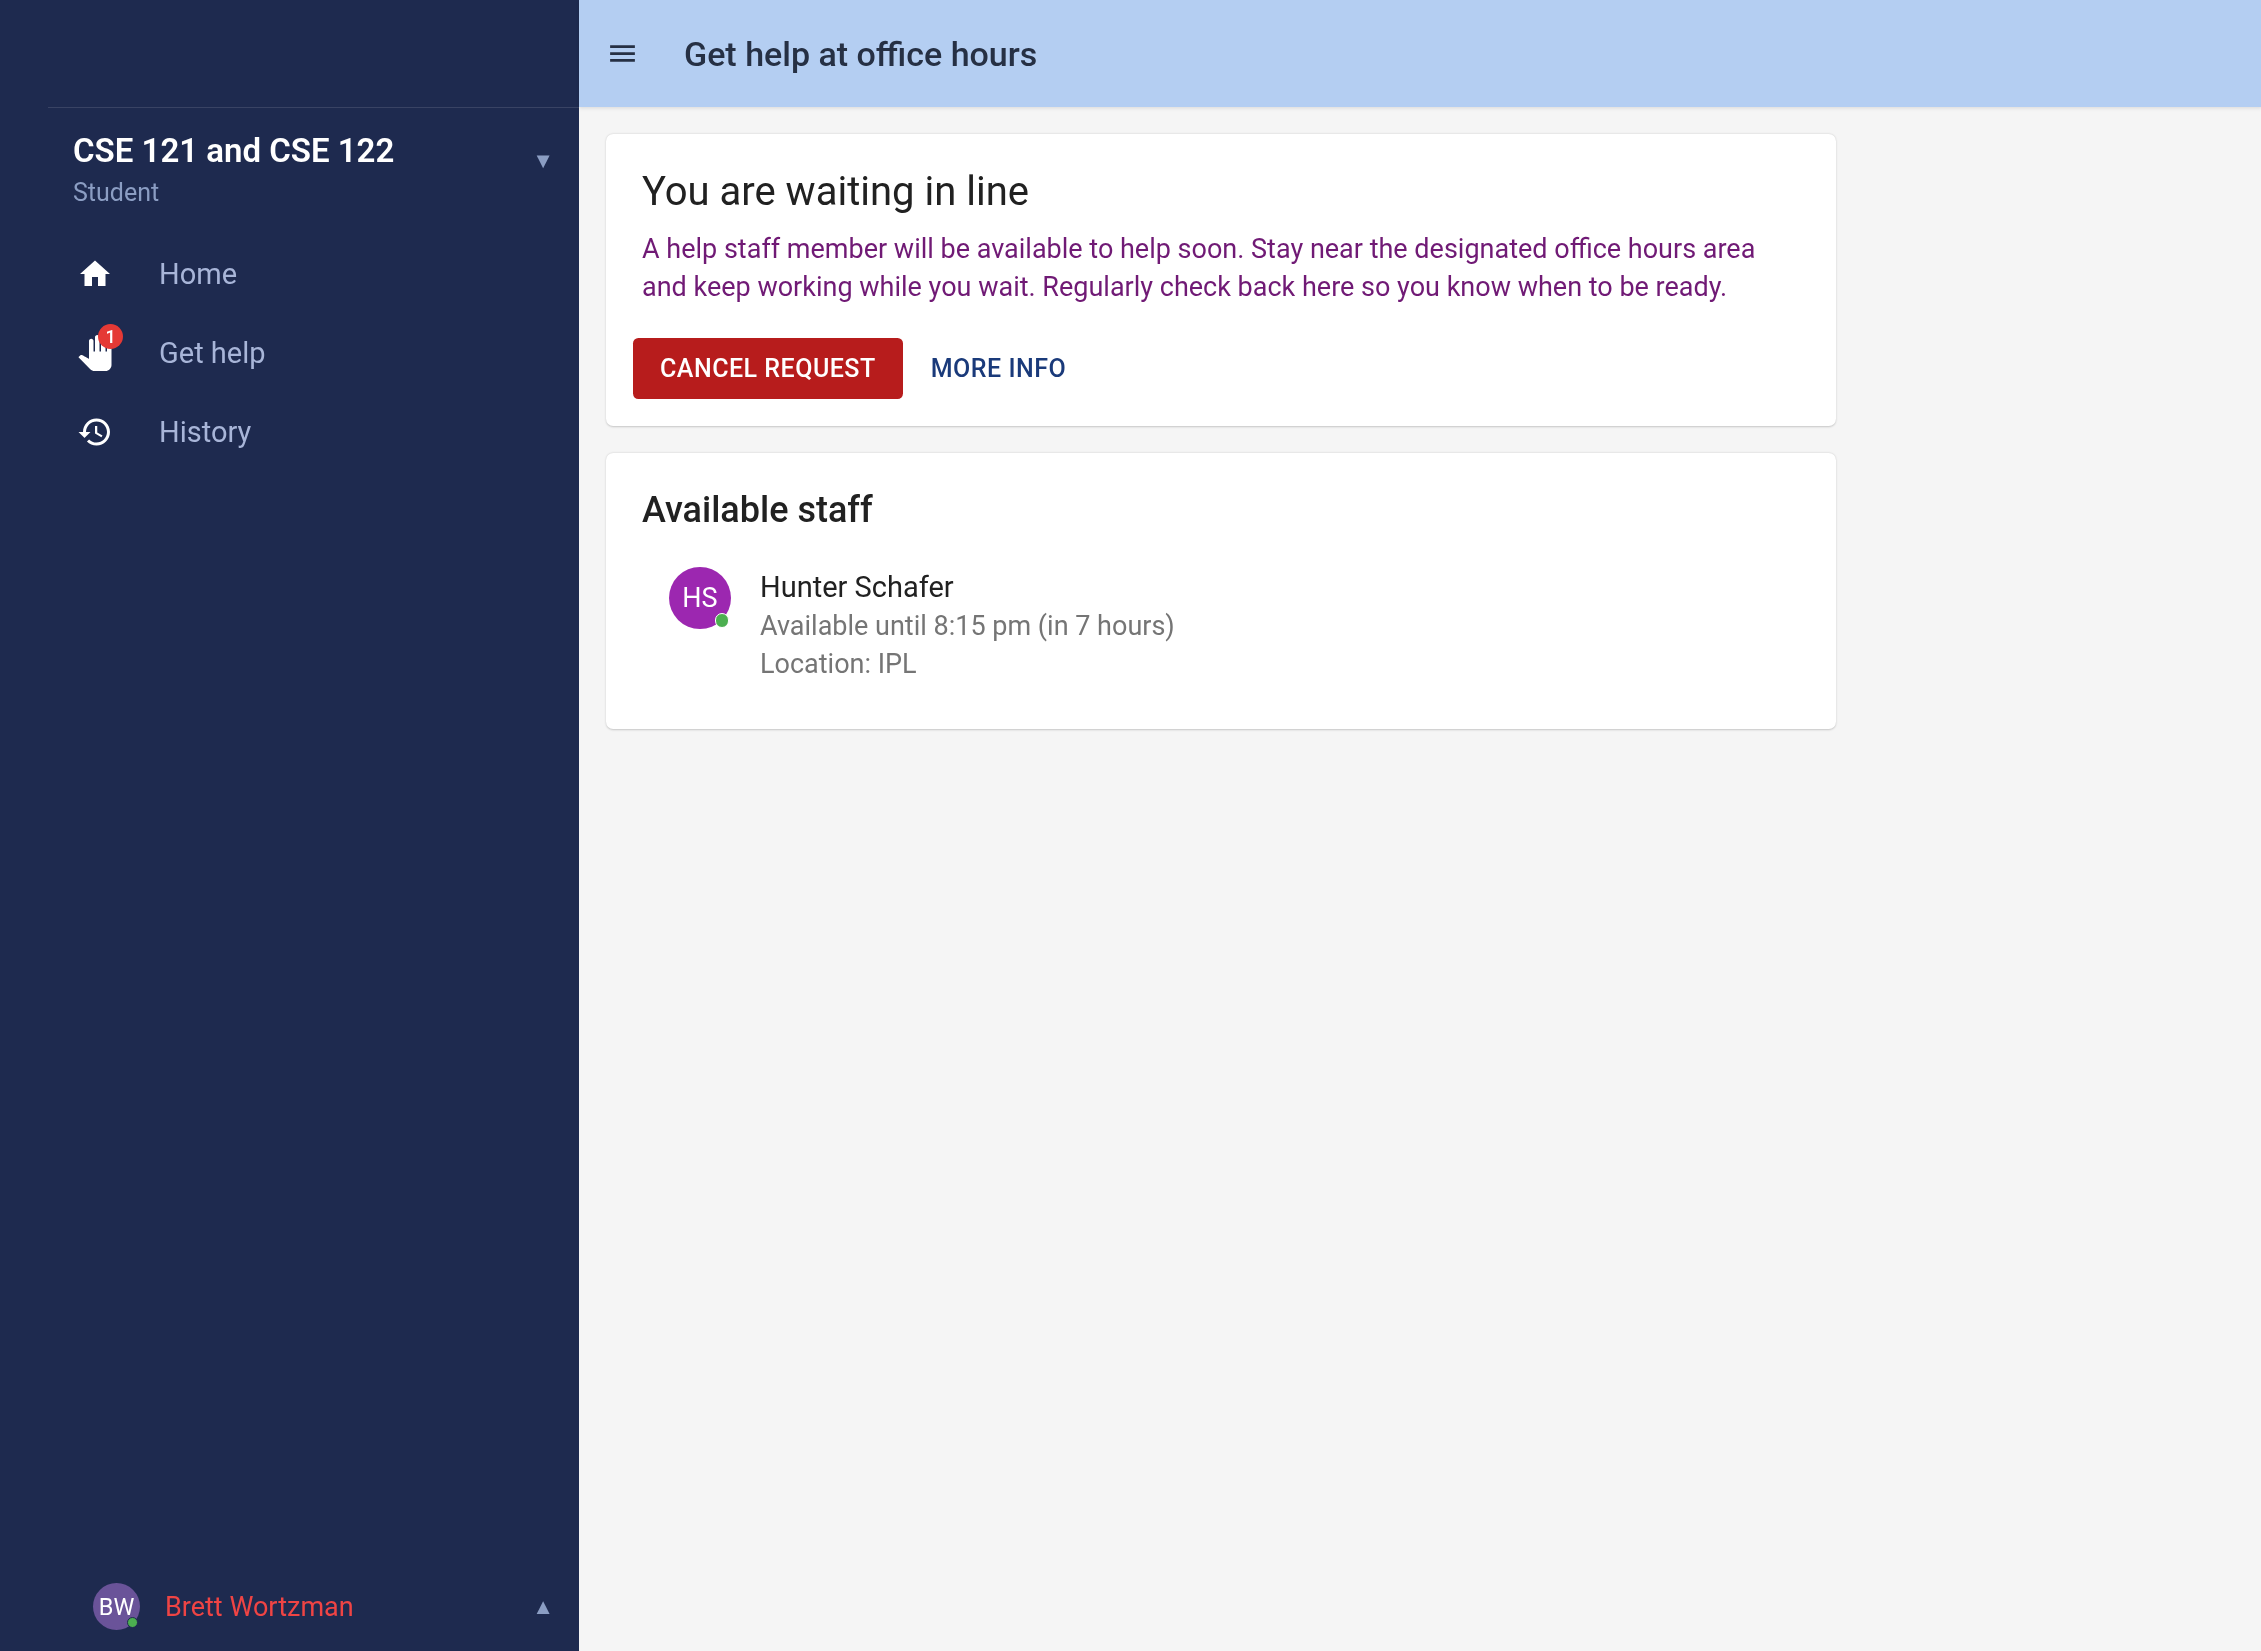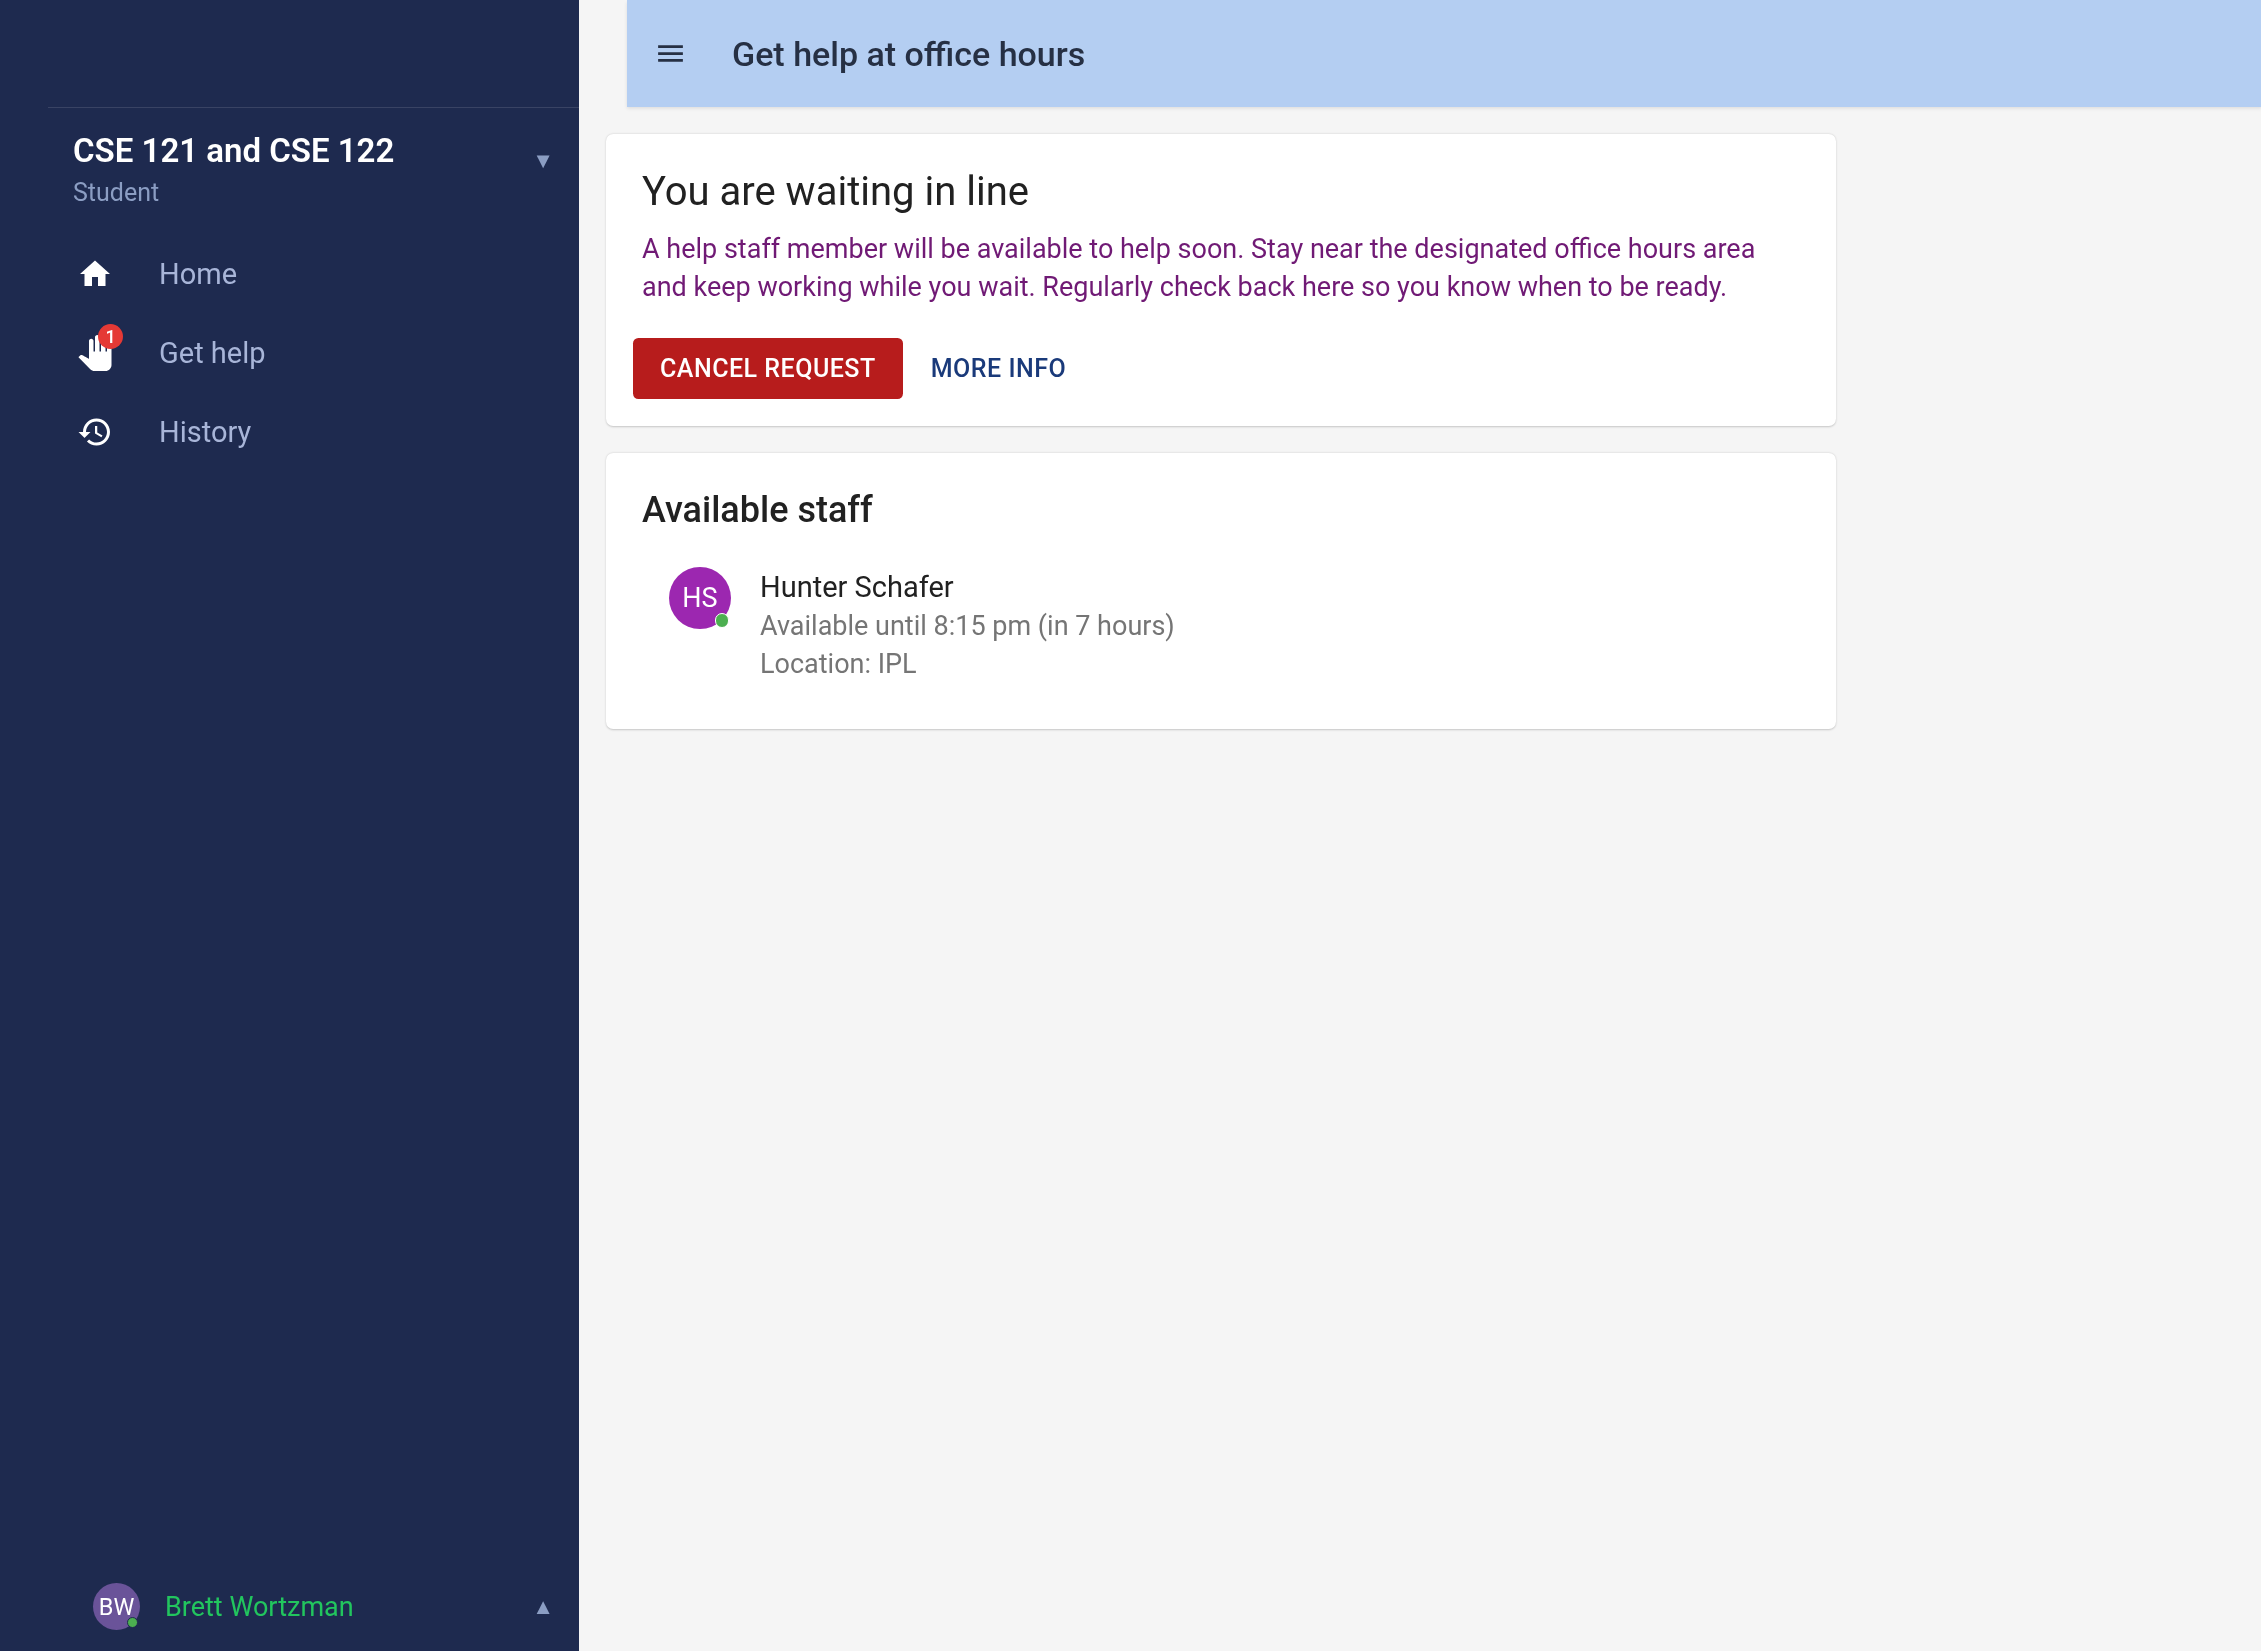--- a/index.html
+++ b/index.html
@@ -135,21 +135,21 @@
       position: absolute;
       bottom: 1.8px;
       right: 1.8px;
       width: 11px;
       height: 11px;
       background: #4caf50;
       border-radius: 50%;
       border: 1.8px solid #1e2a4f;
     }
     .user-name {
-      color: #22c55e;
+      color: #ef4444;
       font-size: 27px;
       margin-left: 25px;
       flex: 1;
     }
     .user-arrow {
       color: #8b9dc3;
       font-size: 22px;
     }
     .main {
       flex: 1;
@@ -158,21 +158,20 @@
       background: #f5f5f5;
     }
     .topbar {
       background: #b4cef2;
       height: 107px;
       display: flex;
       align-items: center;
       padding: 4px 22px;
       flex-shrink: 0;
       box-shadow: 0 1.8px 3.6px rgba(0,0,0,0.1);
-      margin-left: 48px;
     }
     .menu-btn {
       width: 43px;
       height: 43px;
       display: flex;
       align-items: center;
       justify-content: center;
       cursor: pointer;
       border-radius: 50%;
     }

